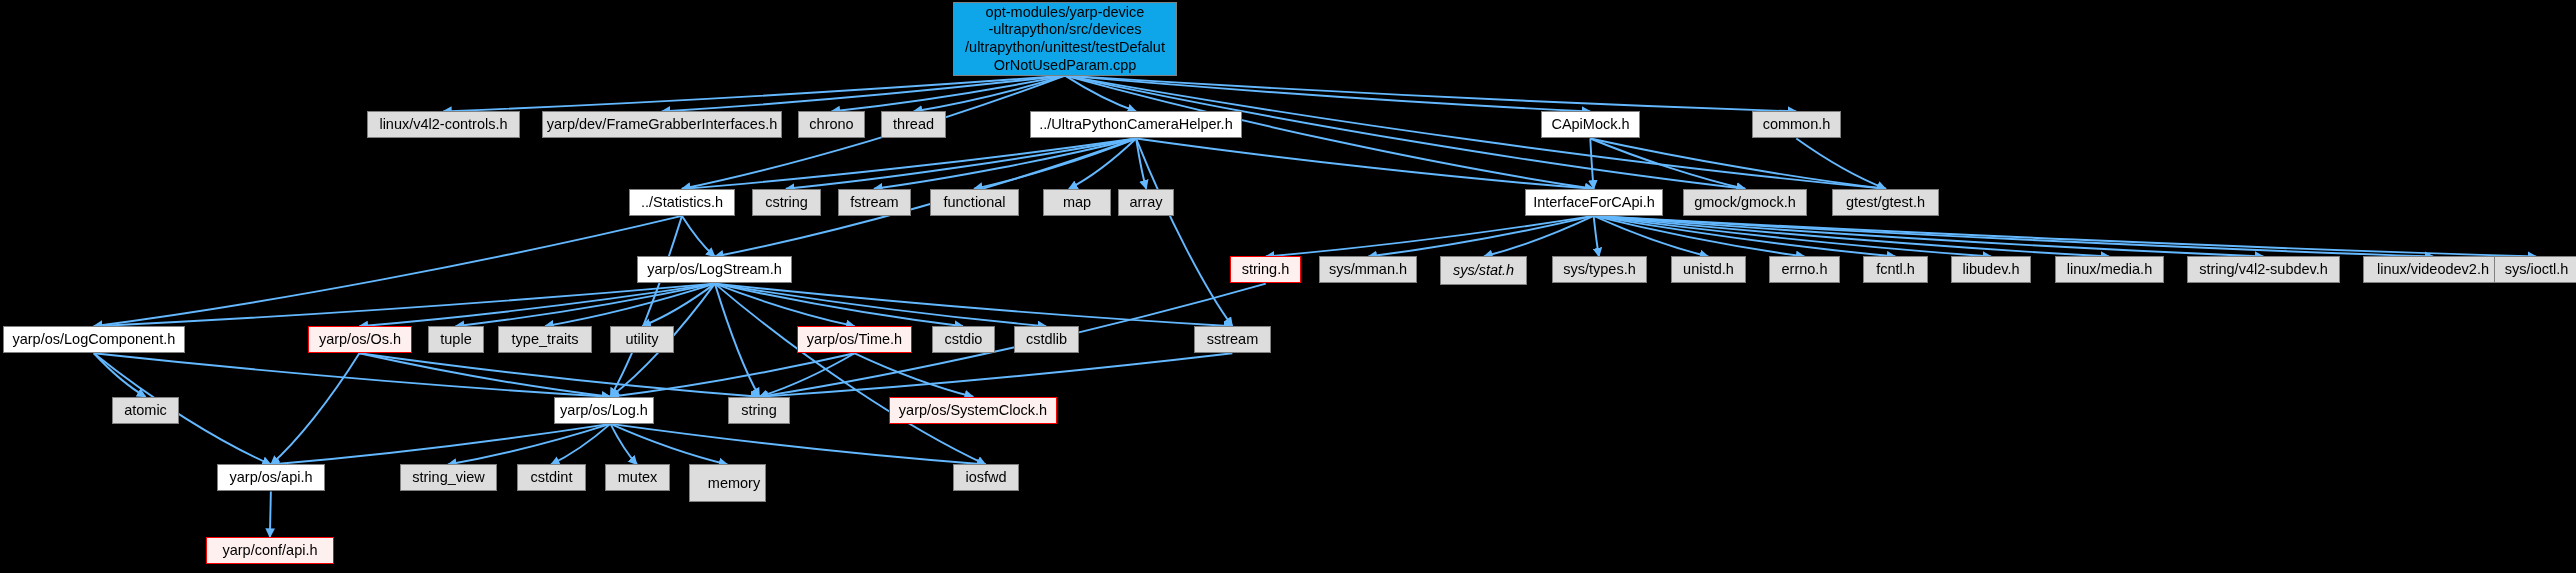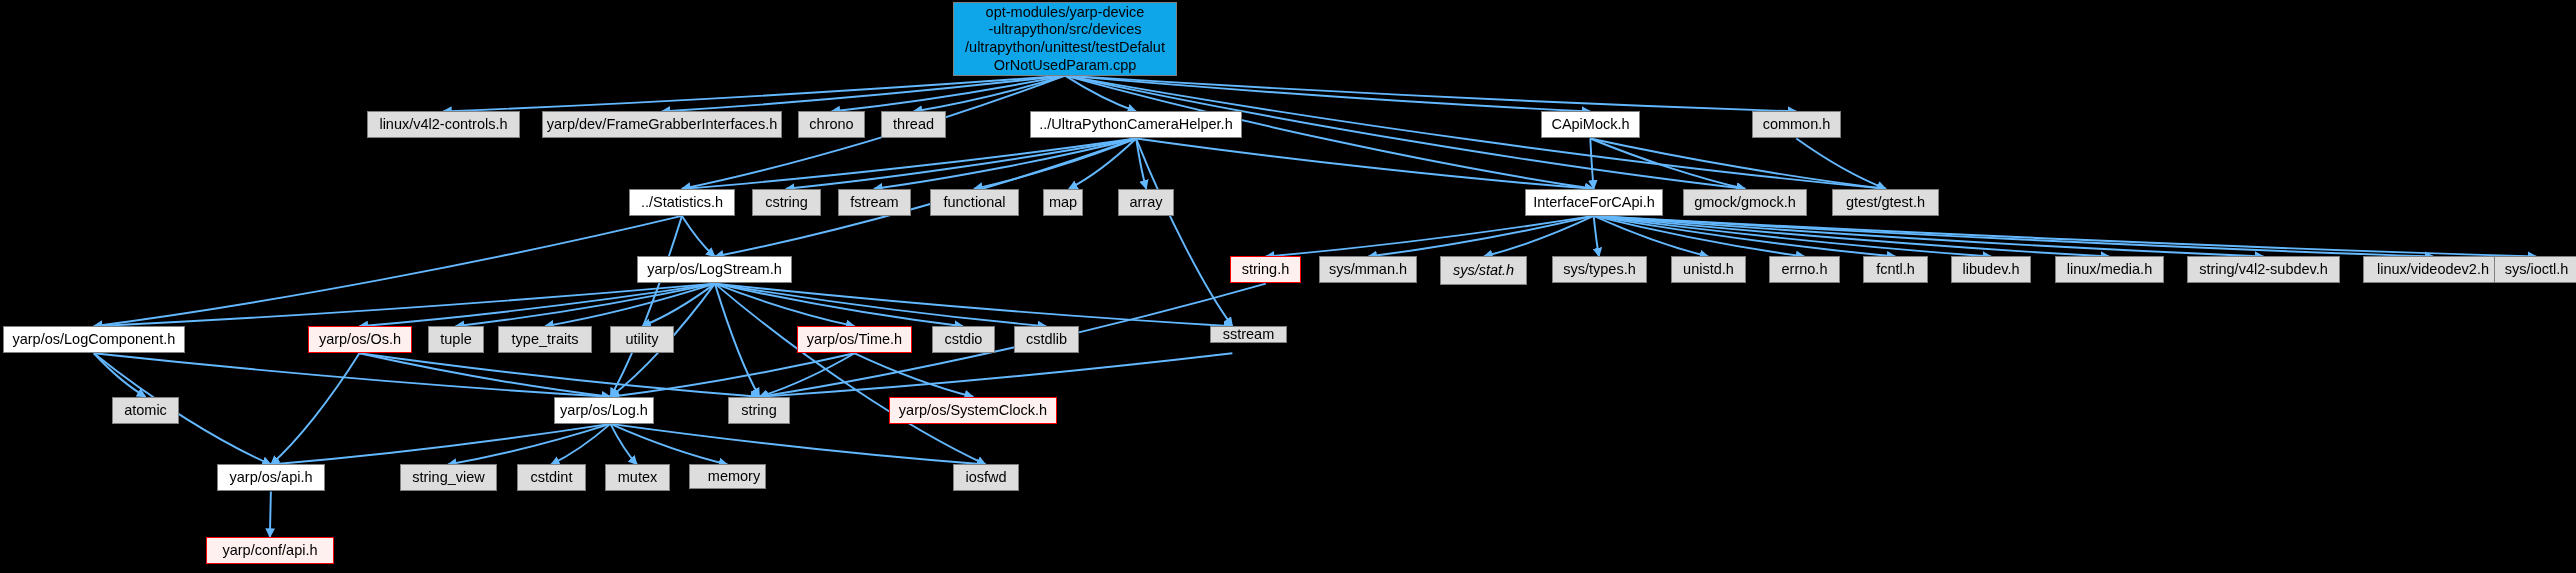--- a/index.html
+++ b/index.html
@@ -143,21 +143,21 @@
     <div class="node" style="left: 542px; top: 111px; width: 240px; height: 27px;">yarp/dev/FrameGrabberInterfaces.h</div>
     <div class="node" style="left: 798px; top: 111px; width: 67px; height: 27px;">chrono</div>
     <div class="node" style="left: 881px; top: 111px; width: 65px; height: 27px;">thread</div>
     <div class="node white" style="left: 1030px; top: 111px; width: 212px; height: 27px;">../UltraPythonCameraHelper.h</div>
     <div class="node white" style="left: 1541px; top: 111px; width: 99px; height: 27px;">CApiMock.h</div>
     <div class="node" style="left: 1752px; top: 111px; width: 89px; height: 27px;">common.h</div>
     <div class="node white" style="left: 629px; top: 189px; width: 106px; height: 27px;">../Statistics.h</div>
     <div class="node" style="left: 752px; top: 189px; width: 69px; height: 27px;">cstring</div>
     <div class="node" style="left: 838px; top: 189px; width: 73px; height: 27px;">fstream</div>
     <div class="node" style="left: 930px; top: 189px; width: 89px; height: 27px;">functional</div>
-    <div class="node" style="left: 1043px; top: 189px; width: 40px; height: 27px;">map</div>
+    <div class="node" style="left: 1043px; top: 189px; width: 68px; height: 27px;">map</div>
     <div class="node" style="left: 1118px; top: 189px; width: 56px; height: 27px;">array</div>
     <div class="node white" style="left: 1525px; top: 189px; width: 138px; height: 27px;">InterfaceForCApi.h</div>
     <div class="node" style="left: 1683px; top: 189px; width: 124px; height: 27px;">gmock/gmock.h</div>
     <div class="node" style="left: 1832px; top: 189px; width: 107px; height: 27px;">gtest/gtest.h</div>
     <div class="node white" style="left: 637px; top: 256px; width: 155px; height: 27px;">yarp/os/LogStream.h</div>
     <div class="node red" style="left: 1230px; top: 256px; width: 71px; height: 27px;">string.h</div>
     <div class="node" style="left: 1319px; top: 256px; width: 98px; height: 27px;">sys/mman.h</div>
     <div class="node" style="left: 1440px; top: 256px; width: 87px; height: 29px; font-style: italic;">sys/stat.h</div>
     <div class="node" style="left: 1552px; top: 256px; width: 95px; height: 27px;">sys/types.h</div>
     <div class="node" style="left: 1671px; top: 256px; width: 75px; height: 27px;">unistd.h</div>
@@ -169,26 +169,26 @@
     <div class="node" style="left: 2363px; top: 256px; width: 140px; height: 27px;">linux/videodev2.h</div>
     <div class="node" style="left: 2494px; top: 256px; width: 85px; height: 27px;">sys/ioctl.h</div>
     <div class="node white" style="left: 2.9px; top: 326px; width: 182px; height: 27px;">yarp/os/LogComponent.h</div>
     <div class="node red" style="left: 308px; top: 326px; width: 104px; height: 27px;">yarp/os/Os.h</div>
     <div class="node" style="left: 428px; top: 326px; width: 56px; height: 27px;">tuple</div>
     <div class="node" style="left: 498px; top: 326px; width: 94px; height: 27px;">type_traits</div>
     <div class="node" style="left: 610px; top: 326px; width: 64px; height: 27px;">utility</div>
     <div class="node red" style="left: 797px; top: 326px; width: 115px; height: 27px;">yarp/os/Time.h</div>
     <div class="node" style="left: 932px; top: 326px; width: 63px; height: 27px;">cstdio</div>
     <div class="node" style="left: 1014px; top: 326px; width: 65px; height: 27px;">cstdlib</div>
-    <div class="node" style="left: 1194px; top: 326px; width: 77px; height: 17px; margin-left: 16px;">sstream</div>
+    <div class="node" style="left: 1194px; top: 326px; width: 77px; height: 27px;">sstream</div>
     <div class="node" style="left: 112px; top: 397px; width: 67px; height: 27px;">atomic</div>
     <div class="node white" style="left: 554px; top: 397px; width: 100px; height: 27px;">yarp/os/Log.h</div>
     <div class="node" style="left: 728px; top: 397px; width: 62px; height: 27px;">string</div>
     <div class="node red" style="left: 889px; top: 397px; width: 168px; height: 27px;">yarp/os/SystemClock.h</div>
     <div class="node white" style="left: 217px; top: 464px; width: 108px; height: 27px;">yarp/os/api.h</div>
     <div class="node" style="left: 400px; top: 464px; width: 97px; height: 27px;">string_view</div>
     <div class="node" style="left: 517px; top: 464px; width: 69px; height: 27px;">cstdint</div>
     <div class="node" style="left: 605px; top: 464px; width: 65px; height: 27px;">mutex</div>
-    <div class="node" style="left: 689px; top: 464px; width: 77px; height: 25px; padding-left: 13px;">memory</div>
+    <div class="node" style="left: 689px; top: 464px; width: 77px; height: 38px; padding-left: 13px;">memory</div>
     <div class="node" style="left: 953px; top: 464px; width: 66px; height: 27px;">iosfwd</div>
     <div class="node red" style="left: 206px; top: 537px; width: 128px; height: 27px;">yarp/conf/api.h</div>
   </div>
 
 
 </body></html>

